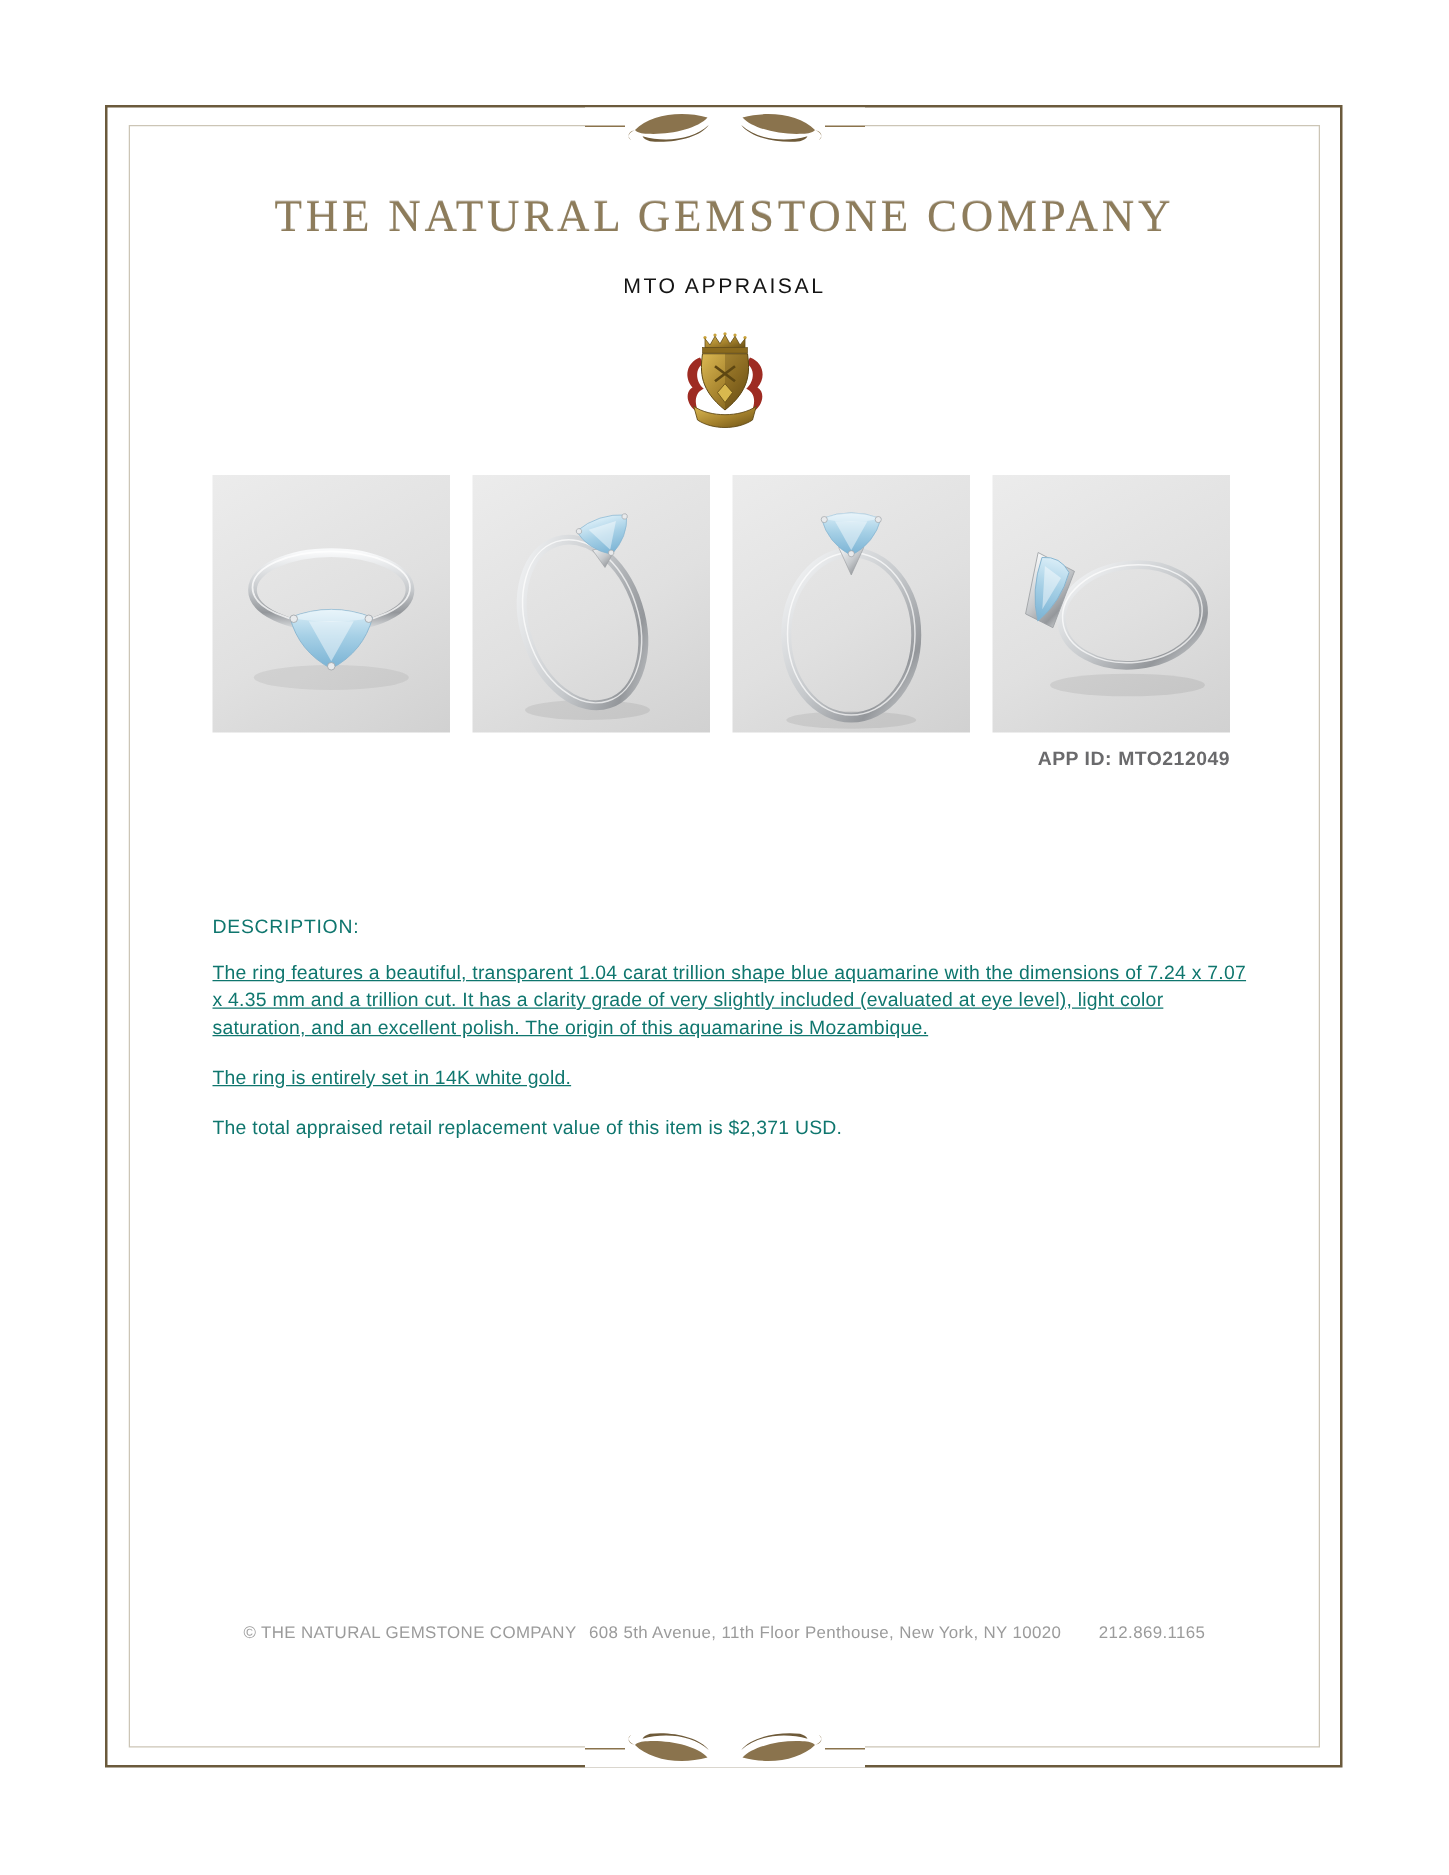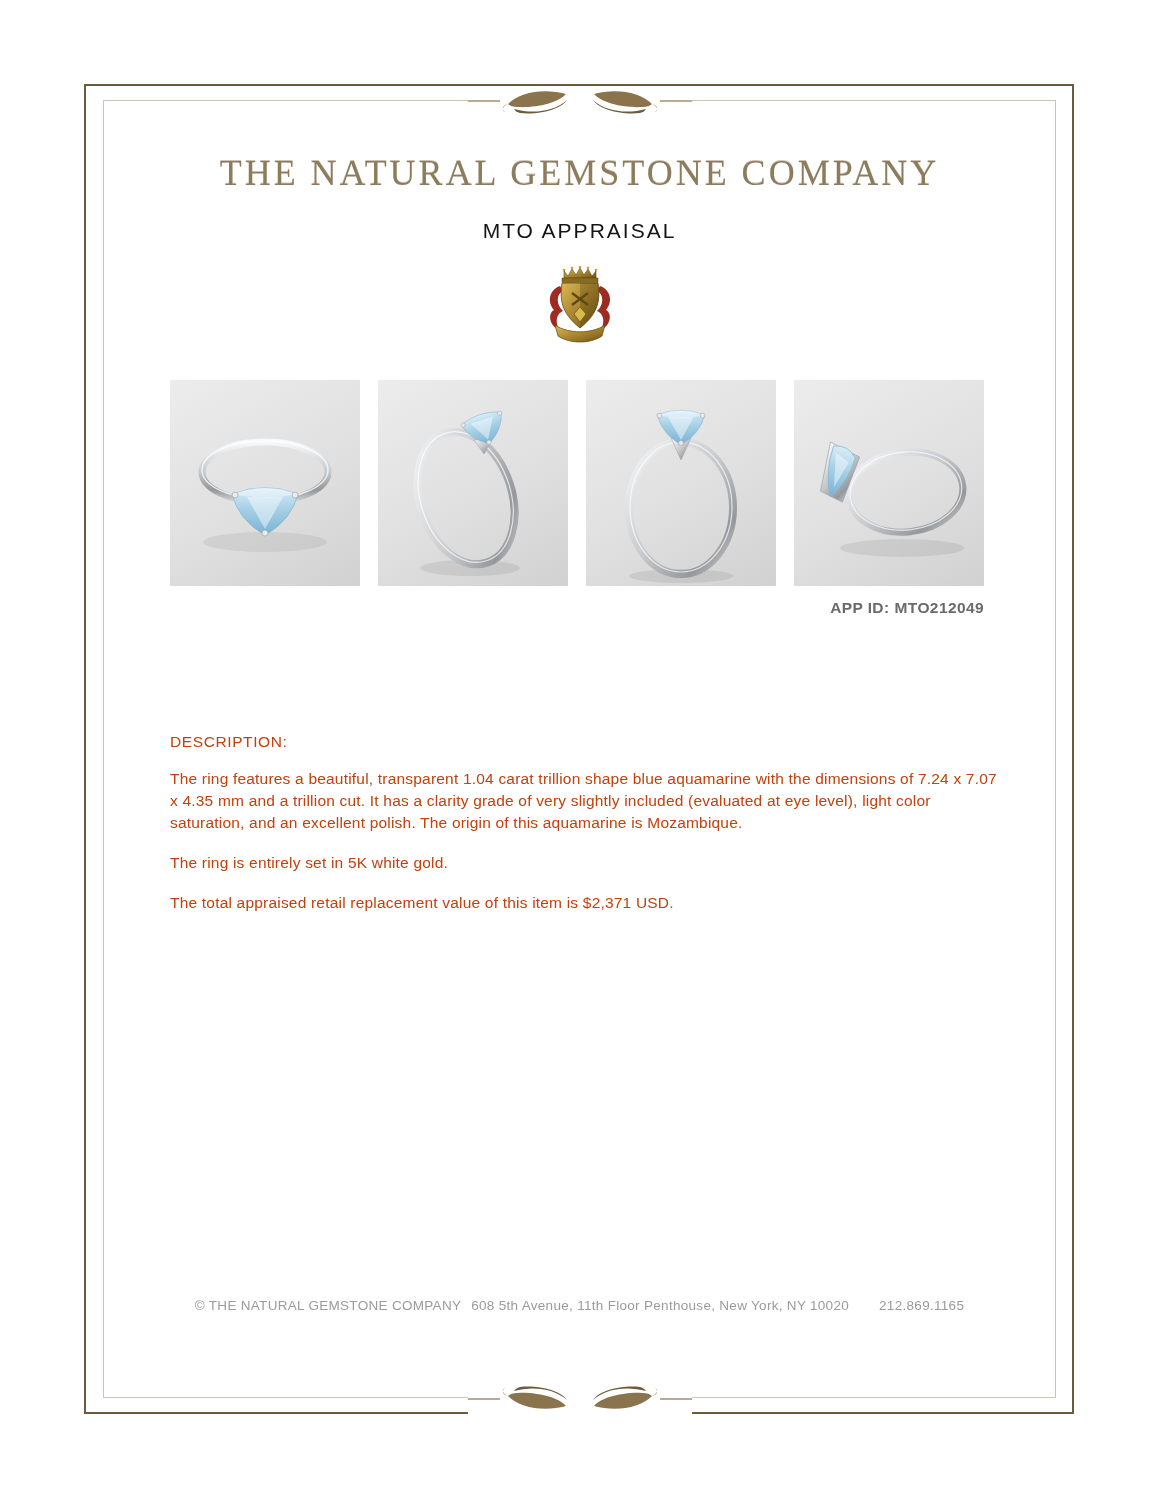--- a/index.html
+++ b/index.html
@@ -33,21 +33,21 @@
     position:absolute; top:152px; left:0; width:100%;
     text-align:center;
     font-family:"Liberation Serif", serif;
     font-size:36px; font-weight:400; letter-spacing:3px;
     color:#8d7c5b;
     text-shadow:0 1px 0 rgba(255,255,255,.65), 0 -1px 0 rgba(96,80,52,.35);
     white-space:nowrap;
   }
   .doc-type {
     position:absolute; top:219px; left:0; width:100%;
-    text-align:center; font-size:21px; letter-spacing:2px; color:#141414;
+    text-align:center; font-size:17px; letter-spacing:2px; color:#141414;
   }
   .crest { position:absolute; top:264px; left:50%; transform:translateX(-50%); }
 
   
   .photos { position:absolute; top:380px; left:170px; display:flex; gap:18px; }
   .photo {
     width:190px; height:206px;
     background:linear-gradient(150deg,#ececec 0%, #e0e0e0 55%, #d1d1d1 100%);
   }
   .photo svg { display:block; }
@@ -55,27 +55,27 @@
   
   .app-id {
     position:absolute; top:599px; left:170px; width:814px;
     text-align:right; font-size:15.5px; color:#6a6a6c; letter-spacing:.4px;font-weight:bold;
   }
   .app-id .val { margin-left:5px; }
 
   
   .section {
     position:absolute; left:170px; width:832px;
-    color:#c2410c; font-size:15.5px; line-height:22px; letter-spacing:.2px;
+    color:#0f766e; font-size:15.5px; line-height:22px; letter-spacing:.2px;
   }
   .section-description { top:731px; }
   .section-comments { top:929px; }
   .section .heading { margin:0 0 15px 0; letter-spacing:.6px; }
   .section p { margin:0 0 16px 0; }
-  .section p.spaced { margin-bottom:18px; }
+  .section p.spaced { margin-bottom:18px;text-decoration:underline; }
 
   
   .footer {
     position:absolute; top:1294px; left:0; width:100%;
     text-align:center; color:#9b9b9b; font-size:13.5px; line-height:23px;
     letter-spacing:.3px;
   }
   .footer .address { margin-left:10px; }
   .footer .phone { margin-left:30px; }
 </style>
@@ -259,21 +259,21 @@
     </div>
   </div>
 
   <div class="app-id">
     <span>APP ID:</span><span class="val">MTO212049</span>
   </div>
 
   <div class="section section-description">
     <p class="heading">DESCRIPTION:</p>
     <p class="spaced">The ring features a beautiful, transparent 1.04 carat trillion shape blue aquamarine with the dimensions of 7.24 x 7.07 x 4.35 mm and a trillion cut. It has a clarity grade of very slightly included (evaluated at eye level), light color saturation, and an excellent polish. The origin of this aquamarine is Mozambique.</p>
-    <p class="spaced">The ring is entirely set in 5K white gold.</p>
+    <p class="spaced">The ring is entirely set in 14K white gold.</p>
     <p>The total appraised retail replacement value of this item is $2,371 USD.</p>
   </div>
 
 
   <div class="footer">
     <div>
       <span>© THE NATURAL GEMSTONE COMPANY</span><span class="address">608 5th Avenue, 11th Floor Penthouse, New York, NY  10020</span><span class="phone">212.869.1165</span>
     </div>
   </div>
 

